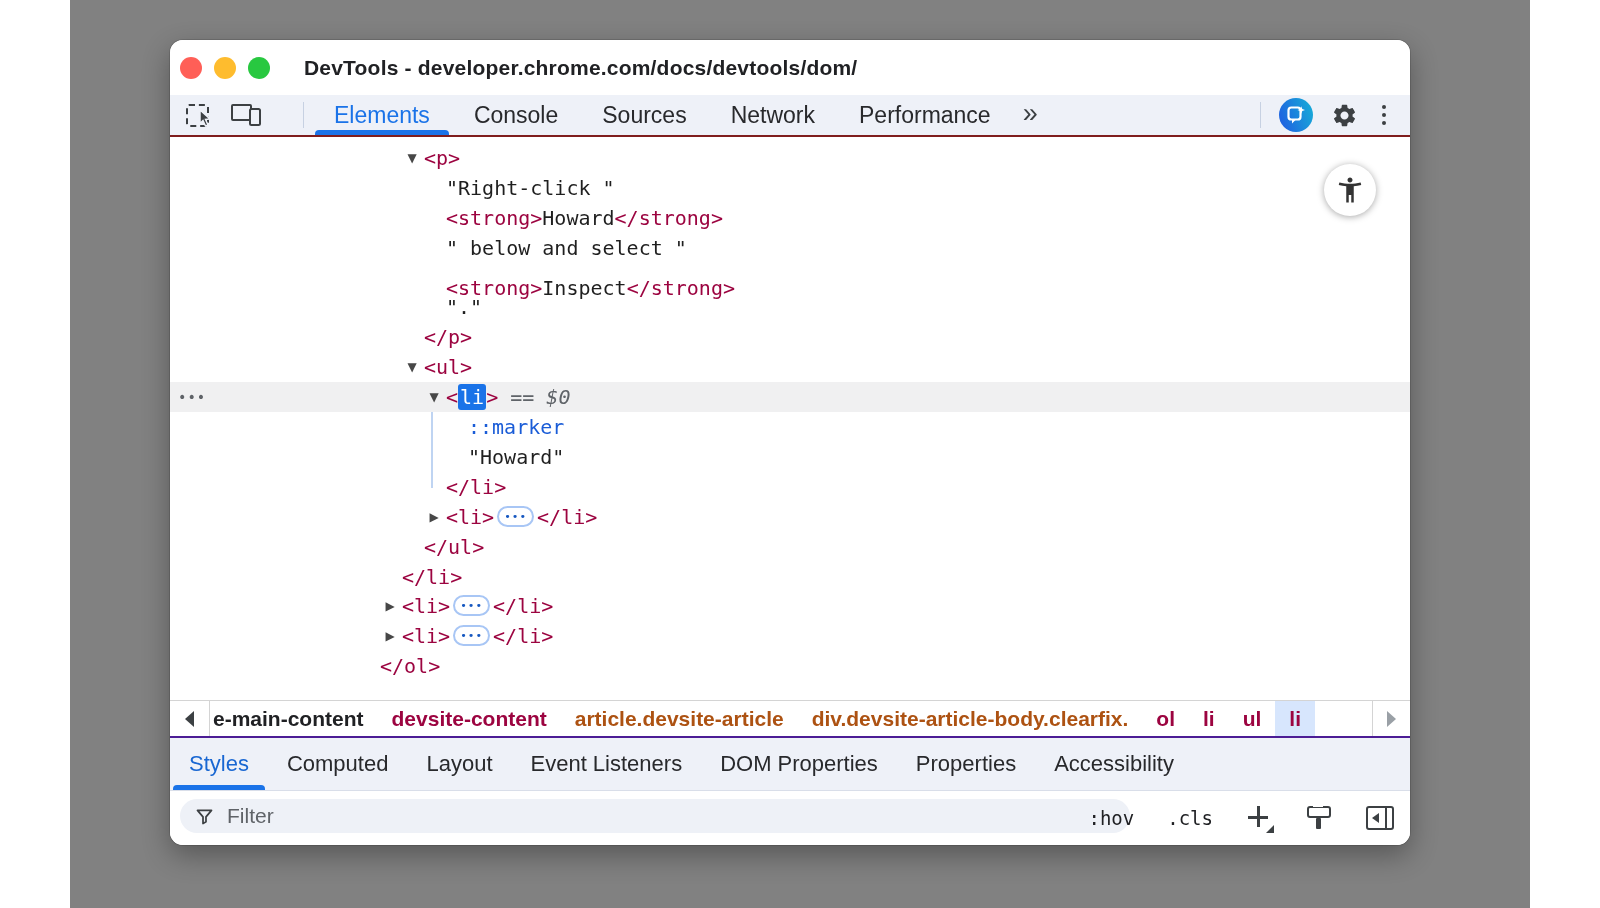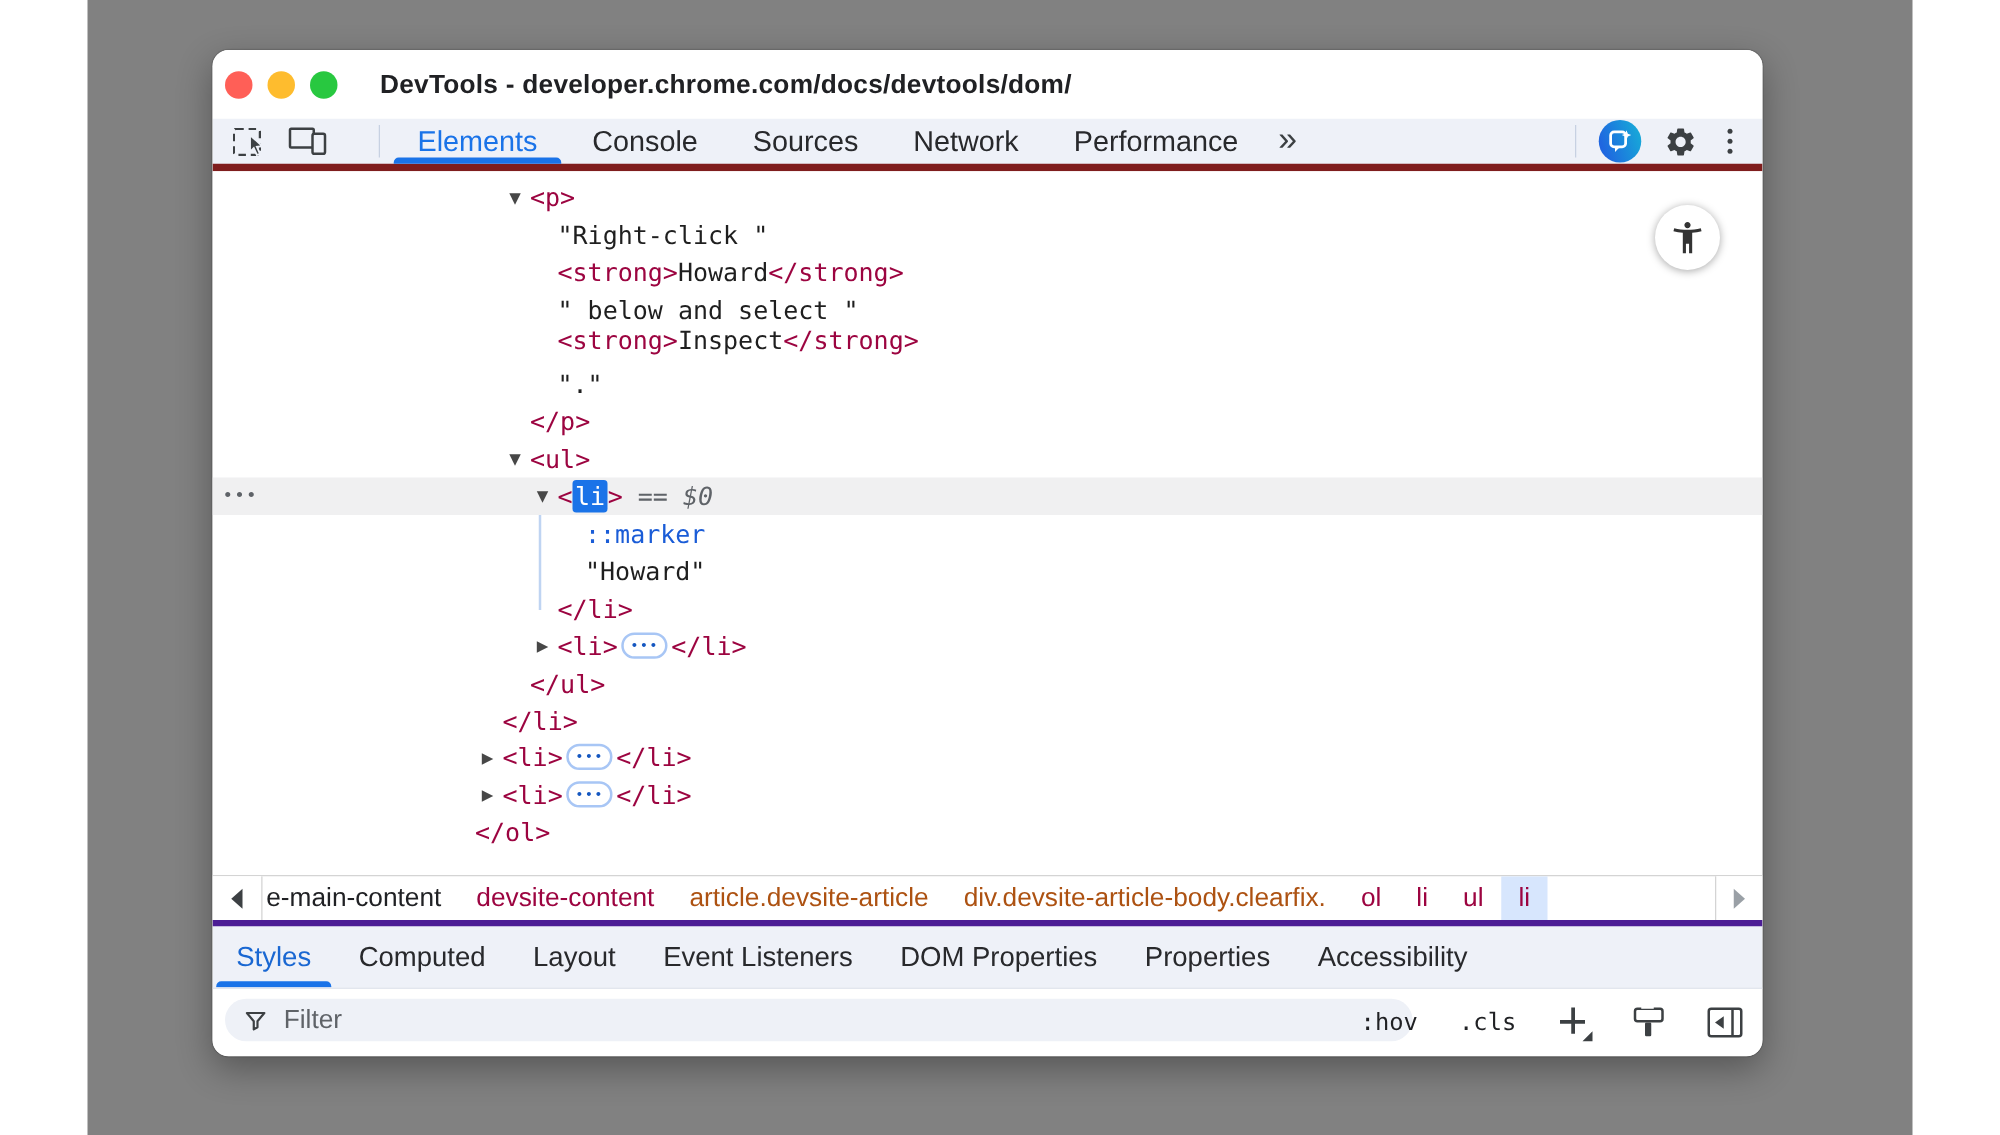--- a/index.html
+++ b/index.html
@@ -13,21 +13,21 @@
     display:flex; flex-direction:column; overflow:hidden;
   }
   
   .titlebar{ height:55px; flex:0 0 55px; background:#fff; display:flex; align-items:center; }
   .traffic{ display:flex; gap:12px; margin-left:10px; }
   .tl{ width:22px; height:22px; border-radius:50%; }
   .tl.red{ background:#ff5f57; } .tl.yellow{ background:#febc2e; } .tl.green{ background:#28c840; }
   .win-title{ margin-left:34px; font-size:21px; font-weight:700; color:#202124; letter-spacing:.2px; }
 
   
-  .toolbar{ height:42px; flex:0 0 42px; background:#eef1f8; border-bottom:6px solid #7f1d1d; display:flex; align-items:center; position:relative; }
+  .toolbar{ height:42px; flex:0 0 42px; background:#eef1f8; border-bottom:2px solid #7f1d1d; display:flex; align-items:center; position:relative; }
   .tool-icons{ display:flex; align-items:center; gap:22px; padding-left:16px; }
   .icon-btn{ position:relative; display:flex; align-items:center; justify-content:center; }
   .inspect-box{ width:23px; height:23px; border:2.5px dashed #3c4043; border-radius:3px; position:relative; }
   .inspect-box svg{ position:absolute; right:-6px; top:3px; }
   .device-wrap{ position:relative; width:30px; height:24px; }
   .device-laptop{ position:absolute; left:0; top:1px; width:21px; height:17px; border:2.5px solid #3c4043; border-radius:2px; }
   .device-phone{ position:absolute; right:0; top:5px; width:12px; height:18px; border:2.5px solid #3c4043; border-radius:2.5px; background:#eef1f8; }
   .vdiv{ width:1px; height:26px; background:#c7d1e2; margin-left:20px; }
   .panel-tabs{ display:flex; align-items:stretch; height:100%; margin-left:8px; }
   .tab{ position:relative; display:flex; align-items:center; padding:0 22px; font-size:23px; color:#28292c; cursor:default; }
@@ -60,27 +60,27 @@
   .a11y-fab{ position:absolute; top:27px; right:34px; width:52px; height:52px; border-radius:50%; background:#fff;
     box-shadow:0 1px 7px rgba(0,0,0,.35); display:flex; align-items:center; justify-content:center; }
 
   
   .crumbbar{ height:36px; flex:0 0 36px; background:#fff; border-top:1px solid #d4d4d4; display:flex; align-items:stretch; position:relative; font-size:21px; }
   .crumb-scroll{ width:40px; flex:0 0 40px; background:#fff; border-right:1px solid #d4d4d4; display:flex; align-items:center; justify-content:center; }
   .crumb-scroll.rightbtn{ position:absolute; right:0; top:0; bottom:0; border-right:none; border-left:1px solid #d4d4d4; width:38px; }
   .tri-left{ width:0;height:0;border-top:8px solid transparent;border-bottom:8px solid transparent;border-right:9px solid #3c4043; }
   .tri-right{ width:0;height:0;border-top:8px solid transparent;border-bottom:8px solid transparent;border-left:9px solid #9aa0a6; }
   .crumb-items{ display:flex; align-items:stretch; overflow:hidden; flex:1; margin-right:38px; }
-  .crumb{ display:flex; align-items:center; padding:0 14px; white-space:nowrap; }
+  .crumb{ display:flex; align-items:center; padding:0 14px; white-space:nowrap;font-weight:bold; }
   .crumb:first-child{ padding-left:3px; }
   .c-plain{ color:#202124; } .c-element{ color:#9c0440;text-align:center; } .c-class{ color:#ad5212; }
   .crumb.sel{ background:#d7e6fd; }
 
   
-  .stylesbar{ height:54px; flex:0 0 54px; background:#eef1f8; border-top:5px solid #4c1d95; display:flex; align-items:stretch; }
+  .stylesbar{ height:54px; flex:0 0 54px; background:#eef1f8; border-top:2px solid #4c1d95; display:flex; align-items:stretch; }
   .stab{ position:relative; display:flex; align-items:center; padding:0 19px; font-size:22px; color:#28292c; }
   .stab.active{ color:#1967d2; }
   .stab.active::after{ content:""; position:absolute; left:3px; right:3px; bottom:0; height:5px; background:#1a73e8; border-radius:4px 4px 0 0; }
 
   
   .filterrow{ height:55px; flex:0 0 55px; background:#fff; border-top:1px solid #d9dee9; display:flex; align-items:center; position:relative; }
   .filter-pill{ position:absolute; left:10px; top:8px; width:950px; height:34px; background:#eef1f7; border-radius:17px; display:flex; align-items:center; }
   .filter-pill svg{ margin-left:14px; }
   .filter-input{ border:none; outline:none; background:transparent; font-size:21px; color:#202124; margin-left:12px; width:840px; font-family:"Liberation Sans",sans-serif; }
   .filter-input::placeholder{ color:#5f6368; }
@@ -165,21 +165,21 @@
   </div>
 
   <div class="dom-area">
     <div class="indent-guide"></div>
     <div>
         <div class="dom-row" style="top: -24px;"><span class="content" style="left: 254px;"><span class="t-pseudo">::marker</span></span></div>
         <div class="dom-row" style="top: 5.9px;"><span class="arrow" style="left: 233px;">▼</span><span class="content" style="left: 254px;"><span class="t-tag">&lt;p&gt;</span></span></div>
         <div class="dom-row" style="top: 35.8px;"><span class="content" style="left: 276px;"><span class="t-text">"Right-click "</span></span></div>
         <div class="dom-row" style="top: 65.7px;"><span class="content" style="left: 276px;"><span class="t-tag">&lt;strong&gt;</span><span class="t-text">Howard</span><span class="t-tag">&lt;/strong&gt;</span></span></div>
         <div class="dom-row" style="top: 95.6px;"><span class="content" style="left: 276px;"><span class="t-text">" below and select "</span></span></div>
-        <div class="dom-row" style="top: 120px;"><span class="content" style="left: 276px;"><span class="t-tag">&lt;strong&gt;</span><span class="t-text">Inspect</span><span class="t-tag">&lt;/strong&gt;</span></span></div>
+        <div class="dom-row" style="top: 136px;"><span class="content" style="left: 276px;"><span class="t-tag">&lt;strong&gt;</span><span class="t-text">Inspect</span><span class="t-tag">&lt;/strong&gt;</span></span></div>
         <div class="dom-row" style="top: 155.4px;"><span class="content" style="left: 276px;"><span class="t-text">"."</span></span></div>
         <div class="dom-row" style="top: 185.3px;"><span class="content" style="left: 254px;"><span class="t-tag">&lt;/p&gt;</span></span></div>
         <div class="dom-row" style="top: 215.2px;"><span class="arrow" style="left: 233px;">▼</span><span class="content" style="left: 254px;"><span class="t-tag">&lt;ul&gt;</span></span></div>
         <div class="dom-row selected" style="top: 245.1px;"><span class="gutter">•••</span><span class="arrow" style="left: 255px;">▼</span><span class="content" style="left: 276px;"><span class="t-tag">&lt;</span><span class="t-sel">li</span><span class="t-tag">&gt;</span><span class="t-op"> == </span><span class="t-var">$0</span></span></div>
         <div class="dom-row" style="top: 275px;"><span class="content" style="left: 298px;"><span class="t-pseudo">::marker</span></span></div>
         <div class="dom-row" style="top: 304.9px;"><span class="content" style="left: 298px;"><span class="t-text">"Howard"</span></span></div>
         <div class="dom-row" style="top: 334.8px;"><span class="content" style="left: 276px;"><span class="t-tag">&lt;/li&gt;</span></span></div>
         <div class="dom-row" style="top: 364.7px;"><span class="arrow" style="left: 255px;">▶</span><span class="content" style="left: 276px;"><span class="t-tag">&lt;li&gt;</span><span class="t-dots">•••</span><span class="t-tag">&lt;/li&gt;</span></span></div>
         <div class="dom-row" style="top: 394.6px;"><span class="content" style="left: 254px;"><span class="t-tag">&lt;/ul&gt;</span></span></div>
         <div class="dom-row" style="top: 424.5px;"><span class="content" style="left: 232px;"><span class="t-tag">&lt;/li&gt;</span></span></div>

